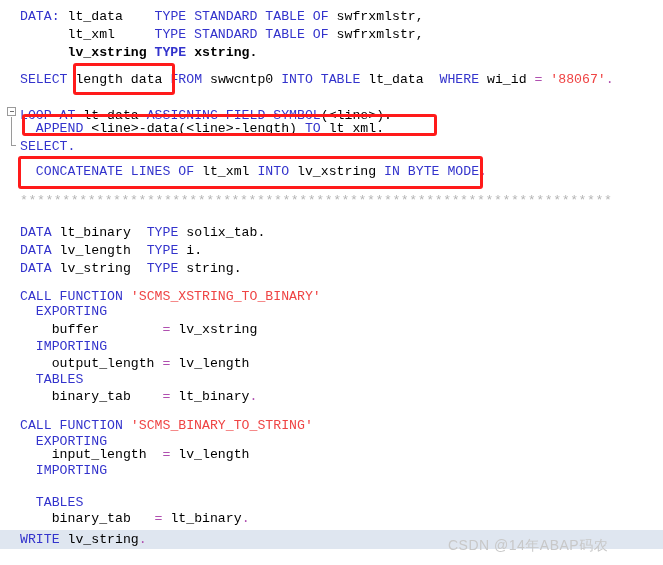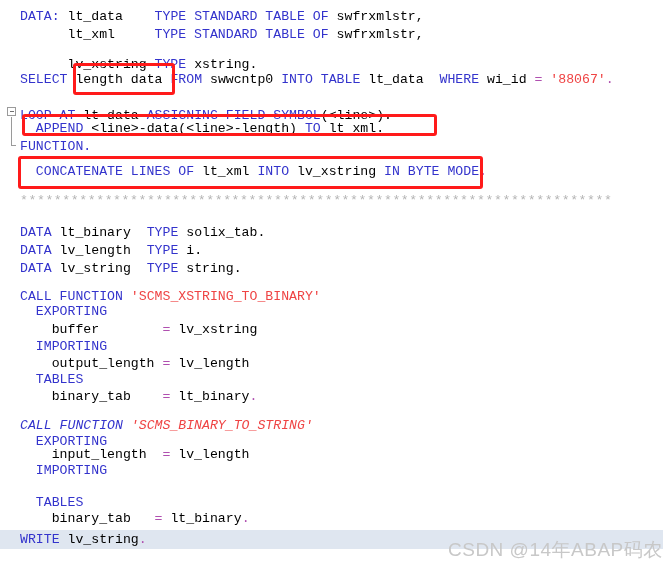--- a/index.html
+++ b/index.html
@@ -102,21 +102,21 @@
     border-radius: 3px;
     box-sizing: border-box;
     background: transparent;
     pointer-events: none;
   }
 
   
   .watermark {
     position: absolute;
     font-family: "Liberation Sans", sans-serif;
-    font-size: 19px;
+    font-size: 14px;
     color: #c8c8c8;
     letter-spacing: 0.5px;
     white-space: nowrap;
   }
 </style>
 </head>
 <body>
 
 <div id="editor">
 
@@ -127,29 +127,29 @@
     <div class="fold-line" style="left:11px; top:117px; height:28px;"></div>
     <div class="fold-foot" style="left:11px; top:145px; width:5px;"></div>
   </div>
 
   <div class="code-layer">
 
     <div class="line" style="top:8px;"><span class="kw">DATA:</span><span> </span><span class="id">lt_data</span><span>    </span><span class="kw">TYPE STANDARD TABLE OF</span><span> </span><span class="id">swfrxmlstr,</span></div>
 
     <div class="line" style="top:26px;"><span>      </span><span class="id">lt_xml</span><span>     </span><span class="kw">TYPE STANDARD TABLE OF</span><span> </span><span class="id">swfrxmlstr,</span></div>
 
-    <div class="line" style="top:56px;"><span>      </span><span class="id">lv_xstring</span><span> </span><span class="kw">TYPE</span><span> </span><span class="id">xstring.</span></div>
+    <div class="line" style="top:44px;font-weight:bold;"><span>      </span><span class="id">lv_xstring</span><span> </span><span class="kw">TYPE</span><span> </span><span class="id">xstring.</span></div>
 
     <div class="line" style="top:71px;"><span class="kw">SELECT</span><span> </span><span class="id">length data</span><span> </span><span class="kw">FROM</span><span> </span><span class="id">swwcntp0</span><span> </span><span class="kw">INTO TABLE</span><span> </span><span class="id">lt_data</span><span>  </span><span class="kw">WHERE</span><span> </span><span class="id">wi_id</span><span> </span><span class="op">=</span><span> </span><span class="str">'88067'</span><span class="op">.</span></div>
 
     <div class="line" style="top:120px;"><span>  </span><span class="kw">APPEND</span><span> </span><span class="id">&lt;line&gt;-data(&lt;line&gt;-length)</span><span> </span><span class="kw">TO</span><span> </span><span class="id">lt xml.</span></div>
 
     <div class="line" style="top:107px;"><span class="kw">LOOP AT</span><span> </span><span class="id">lt data</span><span> </span><span class="kw">ASSIGNING FIELD-SYMBOL</span><span class="id">(&lt;line&gt;).</span></div>
 
-    <div class="line" style="top:138px;"><span class="kw">FUNCTION.</span></div>
+    <div class="line" style="top:138px;"><span class="kw">SELECT.</span></div>
 
     <div class="line" style="top:163px;"><span>  </span><span class="kw">CONCATENATE LINES OF</span><span> </span><span class="id">lt_xml</span><span> </span><span class="kw">INTO</span><span> </span><span class="id">lv_xstring</span><span> </span><span class="kw">IN BYTE MODE</span><span class="op">.</span></div>
 
     <div class="line cmt" style="top:192px; letter-spacing:0.55px;">**********************************************************************</div>
 
     <div class="line" style="top:224px;"><span class="kw">DATA</span><span> </span><span class="id">lt_binary</span><span>  </span><span class="kw">TYPE</span><span> </span><span class="id">solix_tab.</span></div>
 
     <div class="line" style="top:242px;"><span class="kw">DATA</span><span> </span><span class="id">lv_length</span><span>  </span><span class="kw">TYPE</span><span> </span><span class="id">i.</span></div>
 
     <div class="line" style="top:260px;"><span class="kw">DATA</span><span> </span><span class="id">lv_string</span><span>  </span><span class="kw">TYPE</span><span> </span><span class="id">string.</span></div>
@@ -161,21 +161,21 @@
     <div class="line" style="top:321px;"><span>    </span><span class="id">buffer</span><span>        </span><span class="op">=</span><span> </span><span class="id">lv_xstring</span></div>
 
     <div class="line" style="top:338px;"><span>  </span><span class="kw">IMPORTING</span></div>
 
     <div class="line" style="top:355px;"><span>    </span><span class="id">output_length</span><span> </span><span class="op">=</span><span> </span><span class="id">lv_length</span></div>
 
     <div class="line" style="top:371px;"><span>  </span><span class="kw">TABLES</span></div>
 
     <div class="line" style="top:388px;"><span>    </span><span class="id">binary_tab</span><span>    </span><span class="op">=</span><span> </span><span class="id">lt_binary</span><span class="op">.</span></div>
 
-    <div class="line" style="top:417px;font-style:italic;"><span class="kw">CALL FUNCTION</span><span> </span><span class="str">'SCMS_BINARY_TO_STRING'</span></div>
+    <div class="line" style="top:417px;"><span class="kw">CALL FUNCTION</span><span> </span><span class="str">'SCMS_BINARY_TO_STRING'</span></div>
 
     <div class="line" style="top:433px;"><span>  </span><span class="kw">EXPORTING</span></div>
 
     <div class="line" style="top:446px;"><span>    </span><span class="id">input_length</span><span>  </span><span class="op">=</span><span> </span><span class="id">lv_length</span></div>
 
     <div class="line" style="top:462px;"><span>  </span><span class="kw">IMPORTING</span></div>
 
 
     <div class="line" style="top:494px;"><span>  </span><span class="kw">TABLES</span></div>
 

